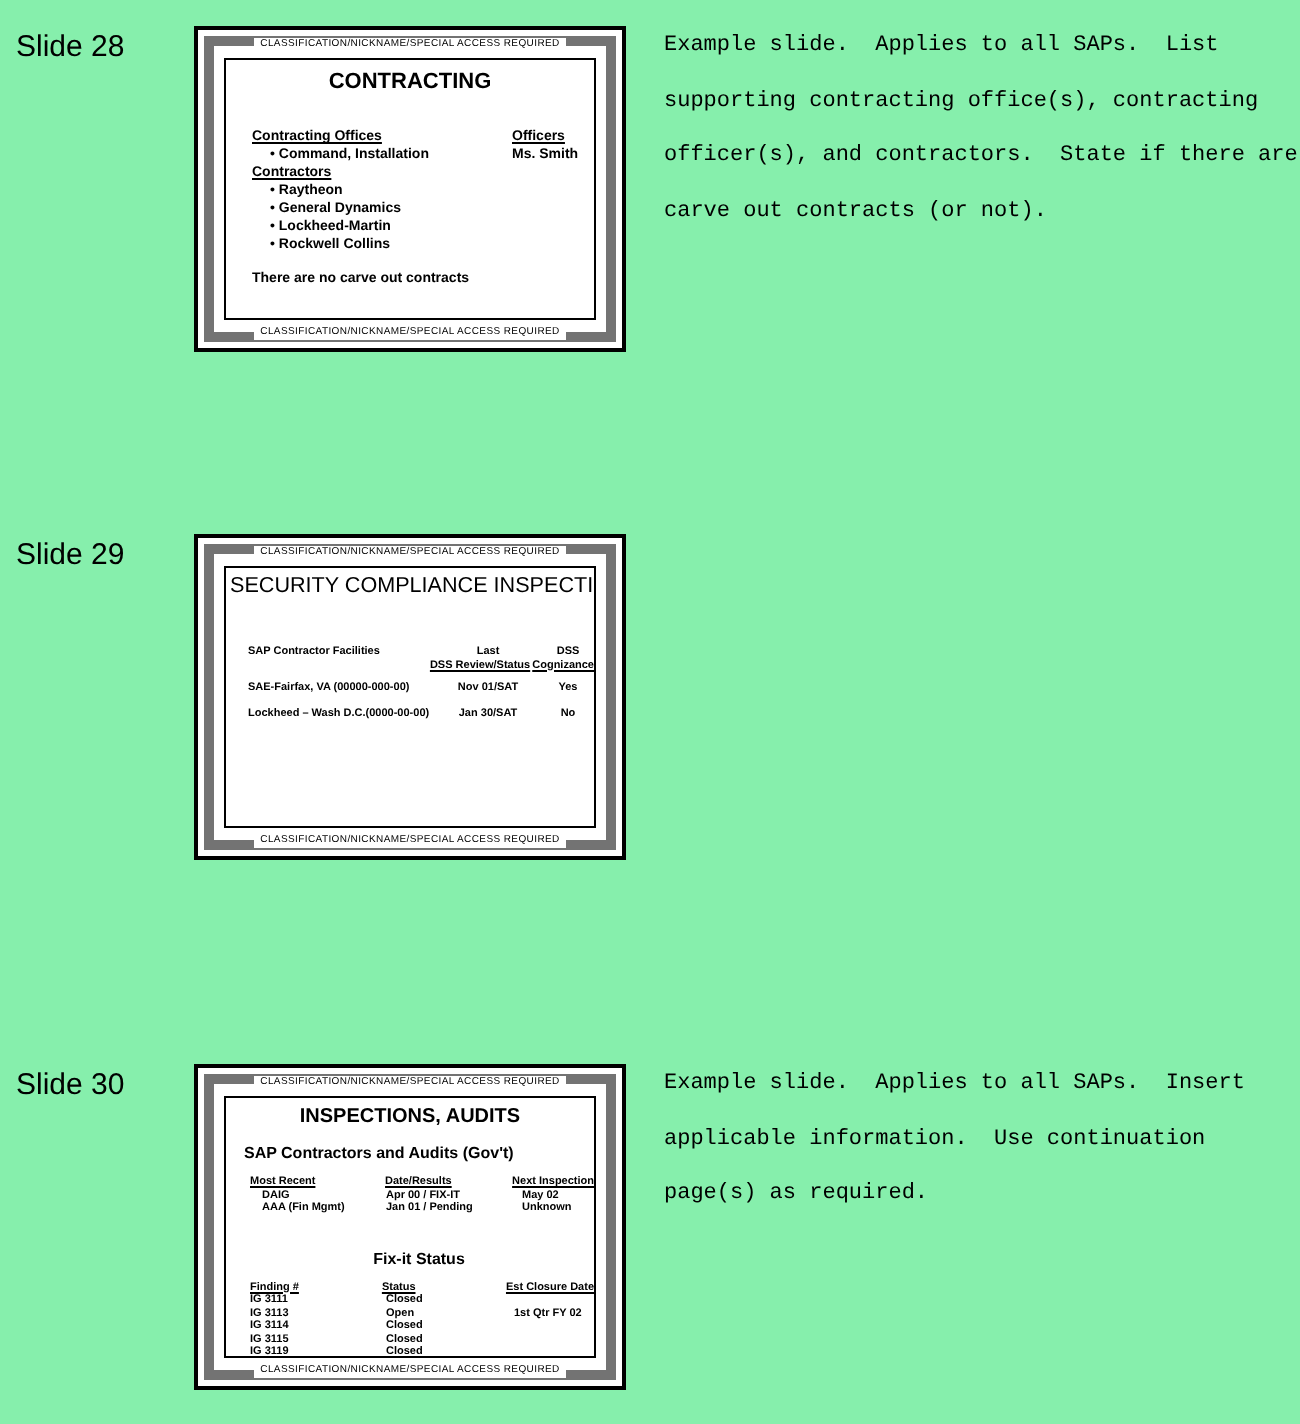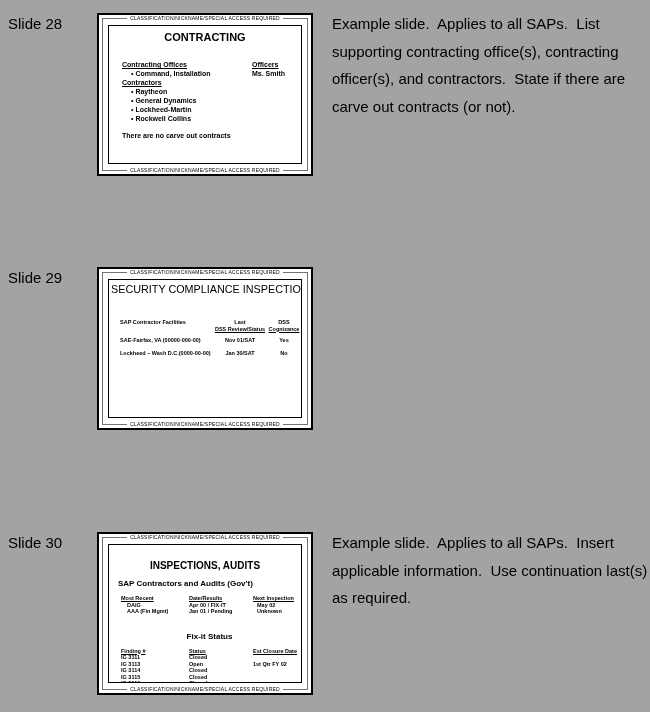--- a/index.html
+++ b/index.html
@@ -1,37 +1,37 @@
 <!DOCTYPE html>
 <html><head>
 <meta charset="utf-8">
 <style>
   * { margin:0; padding:0; box-sizing:border-box; }
   html,body { background:#ffffff; }
   body {
     width:650px; height:712px; position:relative;
     font-family:"Liberation Sans", sans-serif; color:#000;
   }
-  .page { position:absolute; inset:0; background:#a3a3a3; }
+  .page { position:absolute; inset:0; background:#86efac; }
   .row { position:absolute; left:0; width:650px; height:170px; }
   .row1 { top:13px; } .row2 { top:267px;padding-left:42px; } .row3 { top:532px; }
 
   .slide-label { position:absolute; left:8px; top:2px; font-size:15px; }
 
   .desc {
     position:absolute; left:332px; top:-3px; width:318px;
-    font-size:15px; line-height:27.5px; white-space:pre-wrap;
+    font-size:11px; line-height:27.5px; white-space:pre-wrap;font-family:Liberation Mono, monospace;
   }
 
   
   .thumb {
     position:absolute; left:97px; top:0; width:216px; height:163px;
     border:2px solid #000; background:#fff;
   }
-  .frame { position:absolute; inset:3px; border:1px solid #737373; }
+  .frame { position:absolute; inset:3px; border:5px solid #737373; }
   .banner {
     position:absolute; left:0; right:0; display:flex; justify-content:center;
   }
   .banner-top { top:-4px; }
   .banner-bottom { bottom:-4px; }
   .banner span {
     background:#fff; padding:0 3px; font-size:5px; line-height:7px;
     letter-spacing:.2px; white-space:nowrap;
   }
   .content {
@@ -53,21 +53,21 @@
   .s29-title { margin:3px 0 0 2px; font-size:10.8px; white-space:nowrap; }
   .t29 { margin-top:24px; font-size:5.5px; font-weight:bold; }
   .t29-row { display:flex; line-height:6.5px; white-space:nowrap; }
   .t29 .c1 { width:104px; padding-left:11px; }
   .t29 .c2 { width:54px; text-align:center; }
   .t29 .c3 { flex:1; text-align:center; }
   .t29-data1 { margin-top:5px; }
   .t29-data2 { margin-top:6px; }
 
   
-  .s30-title { margin-top:15px; text-align:center; font-weight:bold;
+  .s30-title { margin-top:4px; text-align:center; font-weight:bold;
                font-size:10px; line-height:11px; }
   .s30-sec  { margin:8px 0 0 9px; font-size:8px; font-weight:bold; }
   .s30-sec2 { margin-top:17px;text-align:center; }
   .t30 { font-size:5.5px; font-weight:bold; margin-top:7px; }
   .t30-row { display:flex; padding-left:12px; line-height:6.5px; white-space:nowrap; }
   .t30 .c1 { width:68px; }
   .t30 .c2 { width:64px; }
   .t30 .c3 { flex:1; }
   .t30 .ind { padding-left:6px; }
   .t30 .ind3 { padding-left:4px; }
@@ -224,16 +224,16 @@
             <div class="t30-row">
               <div class="c1">IG 3119</div>
               <div class="c2">Closed</div>
               <div class="c3"></div>
             </div>
           </div>
         </div>
       </div>
     </div>
 
-    <div class="desc">Example slide.  Applies to all SAPs.  Insert applicable information.  Use continuation last(s) as required.</div>
+    <div class="desc">Example slide.  Applies to all SAPs.  Insert applicable information.  Use continuation page(s) as required.</div>
   </section>
 
 </div>
 
 </body></html>

